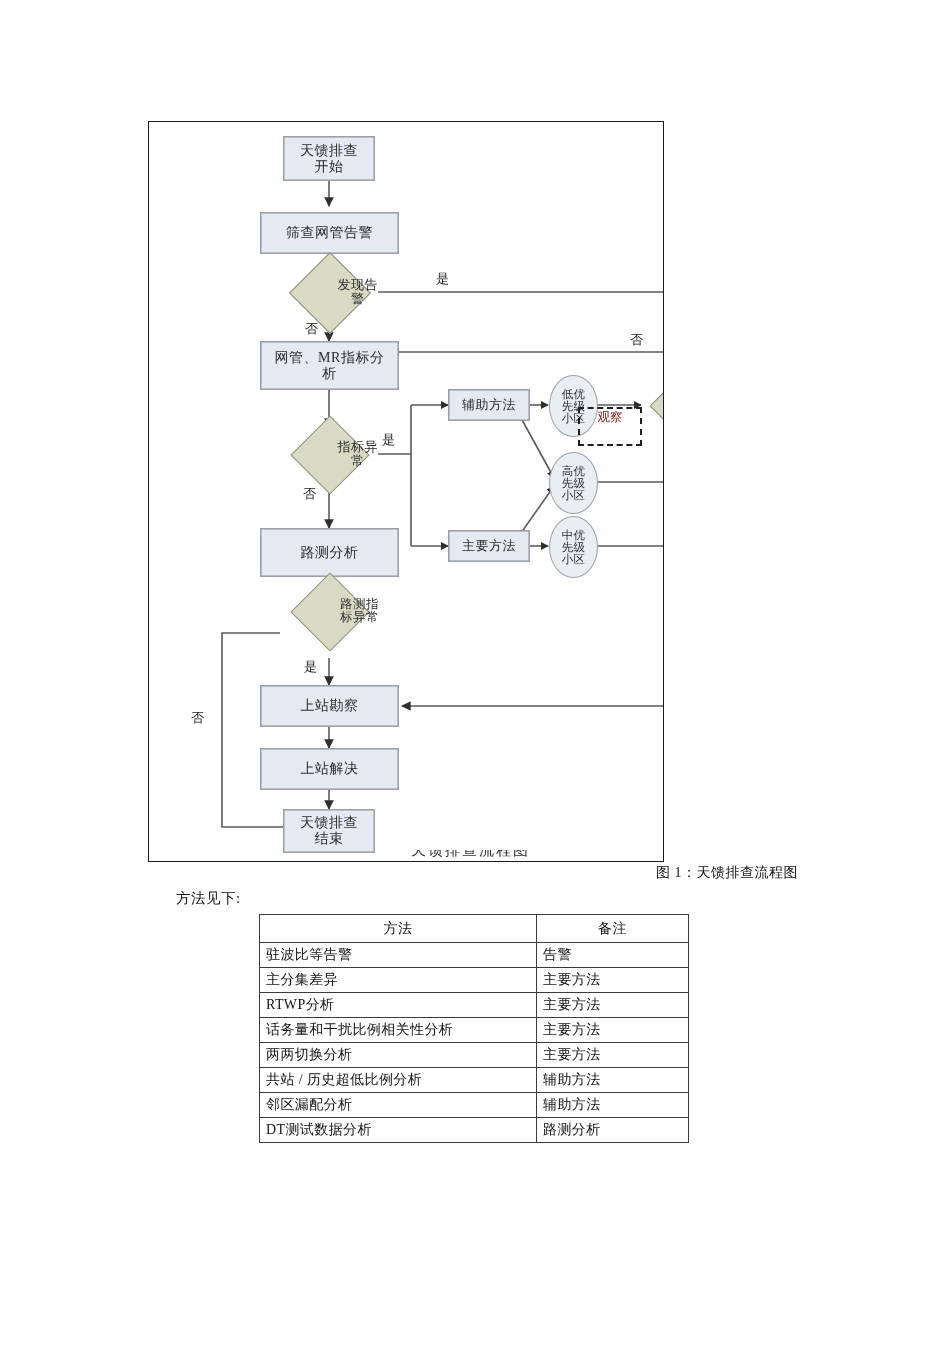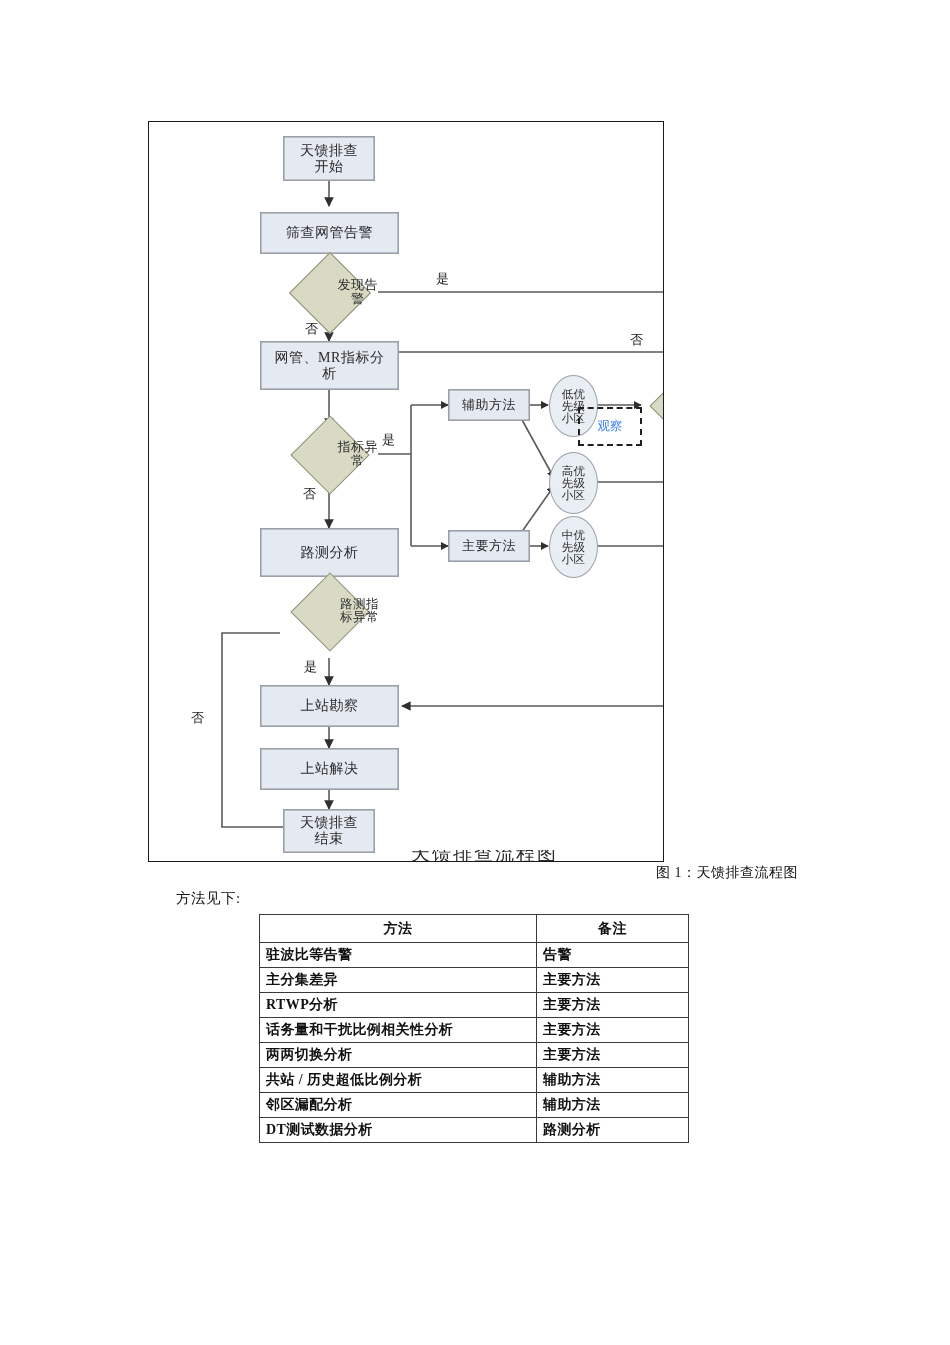--- a/index.html
+++ b/index.html
@@ -95,42 +95,42 @@
     line-height: 1.06;
     color: #2b2b2b;
     letter-spacing: 0.3px;
   }
 
   .dashed-box {
     position: absolute;
     border: 2px dashed #1f1f1f;
     background: transparent;
     display: flex;
-    align-items: center;
+    align-items: flex-start;
     justify-content: center;
     font-size: 12.5px;
-    color: #3b82f6;
+    color: #7f1d1d;
   }
 
   .edge-label {
     position: absolute;
     font-size: 13px;
     color: #1a1a1a;
     font-family: "Liberation Serif", "DejaVu Serif", serif;
   }
 
   
   #frame-ghost-text {
     position: absolute;
     left: 262px;
     top: 728px;
     width: 340px;
     height: 13px;
     overflow: hidden;
-    font-size: 19px;
+    font-size: 15px;
     letter-spacing: 2px;
     color: #2b2b2b;
     white-space: nowrap;
   }
   #frame-ghost-text span { display:block; margin-top:-9px; }
 
   
   #figure-caption {
     position: absolute;
     left: 148px;
@@ -154,21 +154,20 @@
   
   #methods-table {
     position: absolute;
     left: 259px;
     top: 914px;
     width: 429px;
     border-collapse: collapse;
     table-layout: fixed;
     font-size: 14px;
     color: #111;
-    font-weight: bold;
   }
   #methods-table td {
     border: 1px solid #3a3a3a;
     height: 24px;
     padding: 0 6px;
     letter-spacing: 0.4px;
     vertical-align: middle;
   }
   #methods-table .col-a { width: 277px; }
   #methods-table .col-b { width: 152px; }

